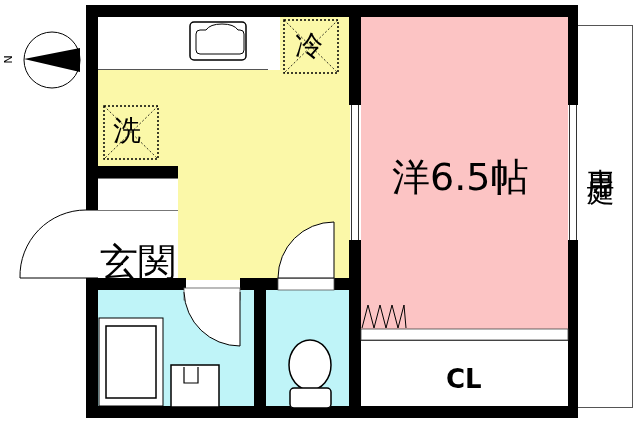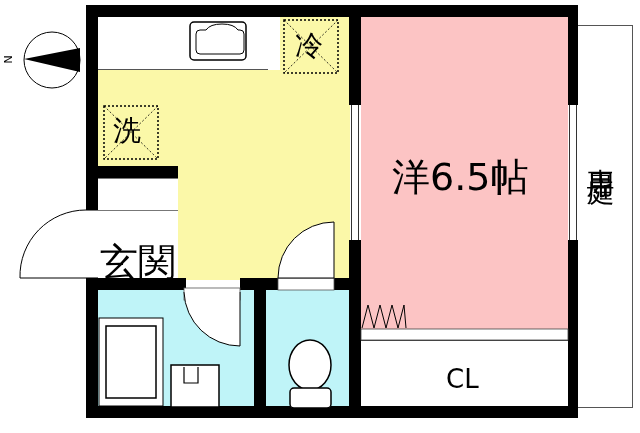--- a/index.html
+++ b/index.html
@@ -93,18 +93,18 @@
       <rect x="290" y="388" width="41" height="20" rx="4" fill="#fff" stroke="#000" stroke-width="1.5"></rect>
     </g>
 
     <rect x="361" y="329" width="207" height="11" fill="#fff" stroke="#444" stroke-width="0.8"></rect>
     <polyline points="362,328 368,305 374,328 380,305 386,328 392,305 398,328 404,305 406,328" fill="none" stroke="#000" stroke-width="1"></polyline>
   </svg>
 
   <div class="label" style="left:4px;top:54px;font-size:11px;transform:rotate(-90deg);">N</div>
   <div class="label" style="left:392px;top:158px;font-size:38px;">洋6.5帖</div>
   <div class="label" style="left:100px;top:243px;font-size:38px;">玄関</div>
-  <div class="label" style="left:446px;top:366px;font-size:26px;">CL</div>
+  <div class="label" style="left:446px;top:366px;font-size:26px;font-weight:bold;">CL</div>
   <div class="label vert" style="left:586px;top:146px;font-size:28px;">専用庭</div>
   <div class="label" style="left:113px;top:117px;font-size:28px;">洗</div>
   <div class="label" style="left:295px;top:32px;font-size:28px;">冷</div>
 
 </div>
 
 </body></html>

